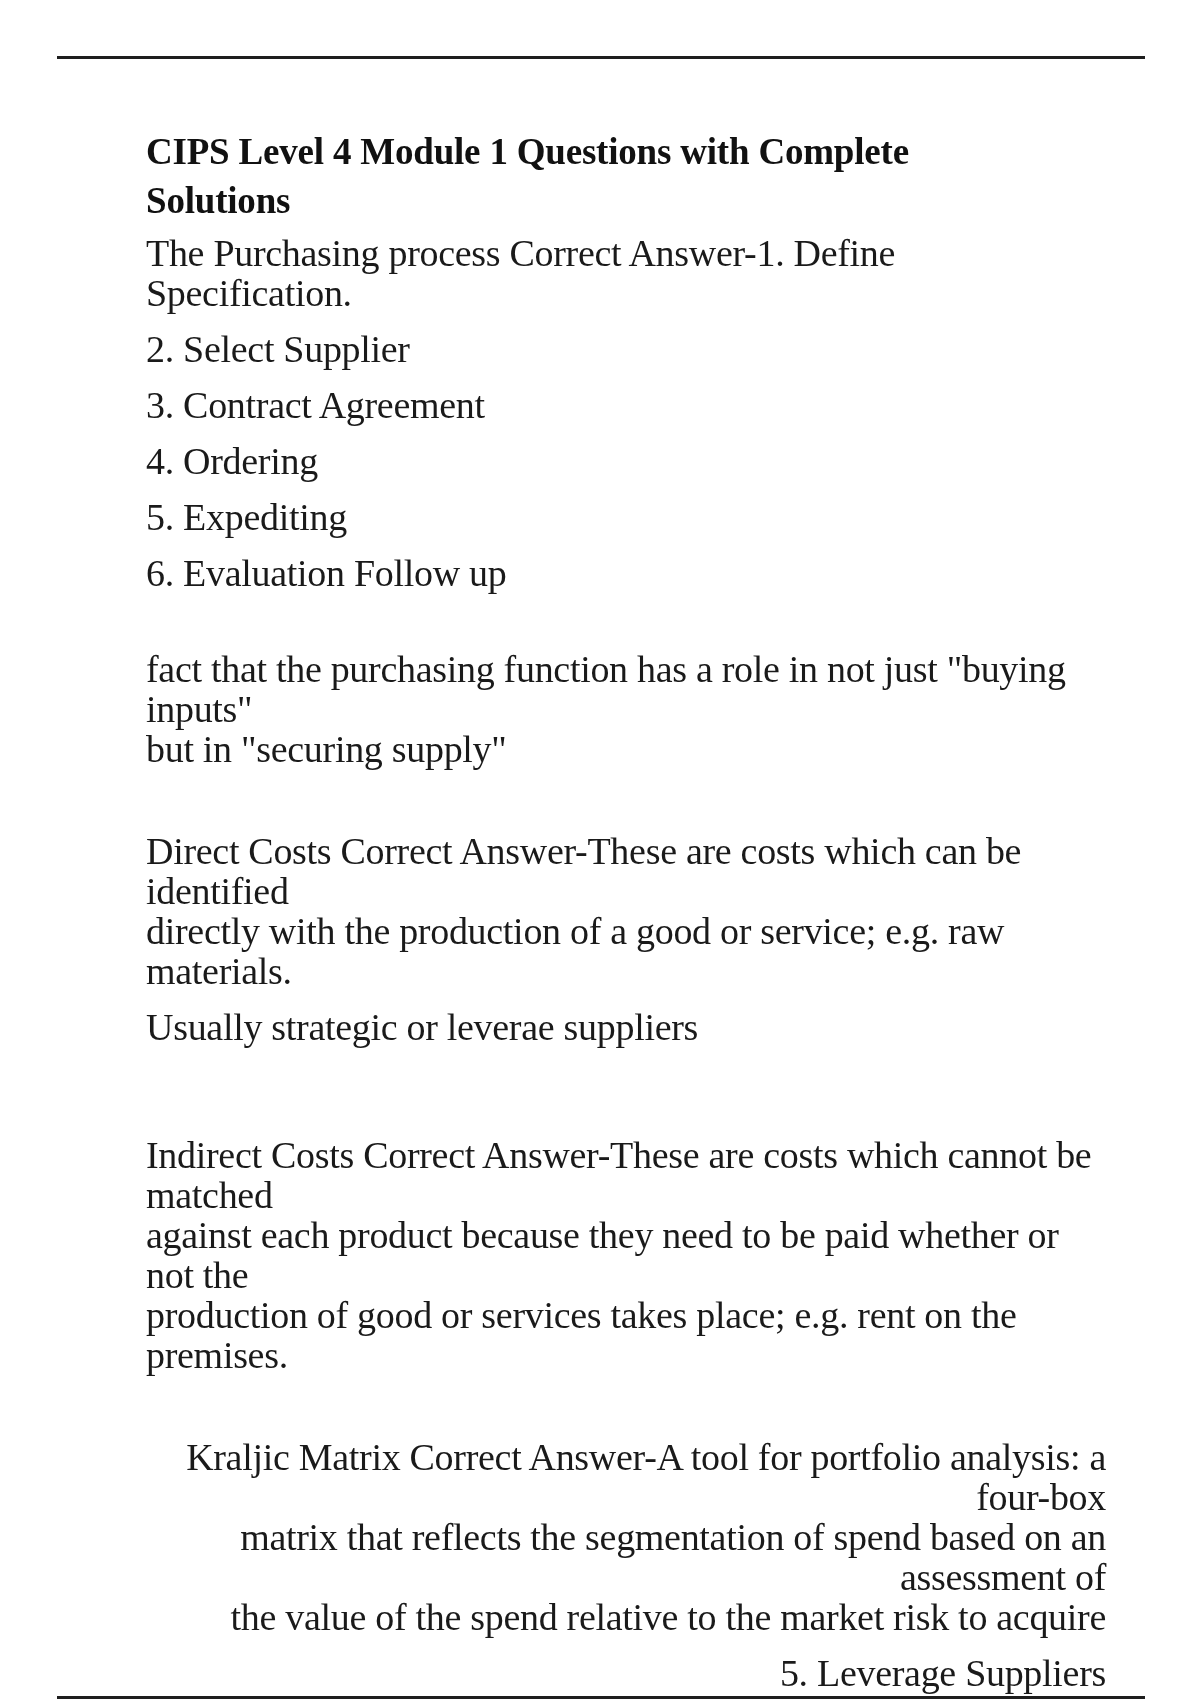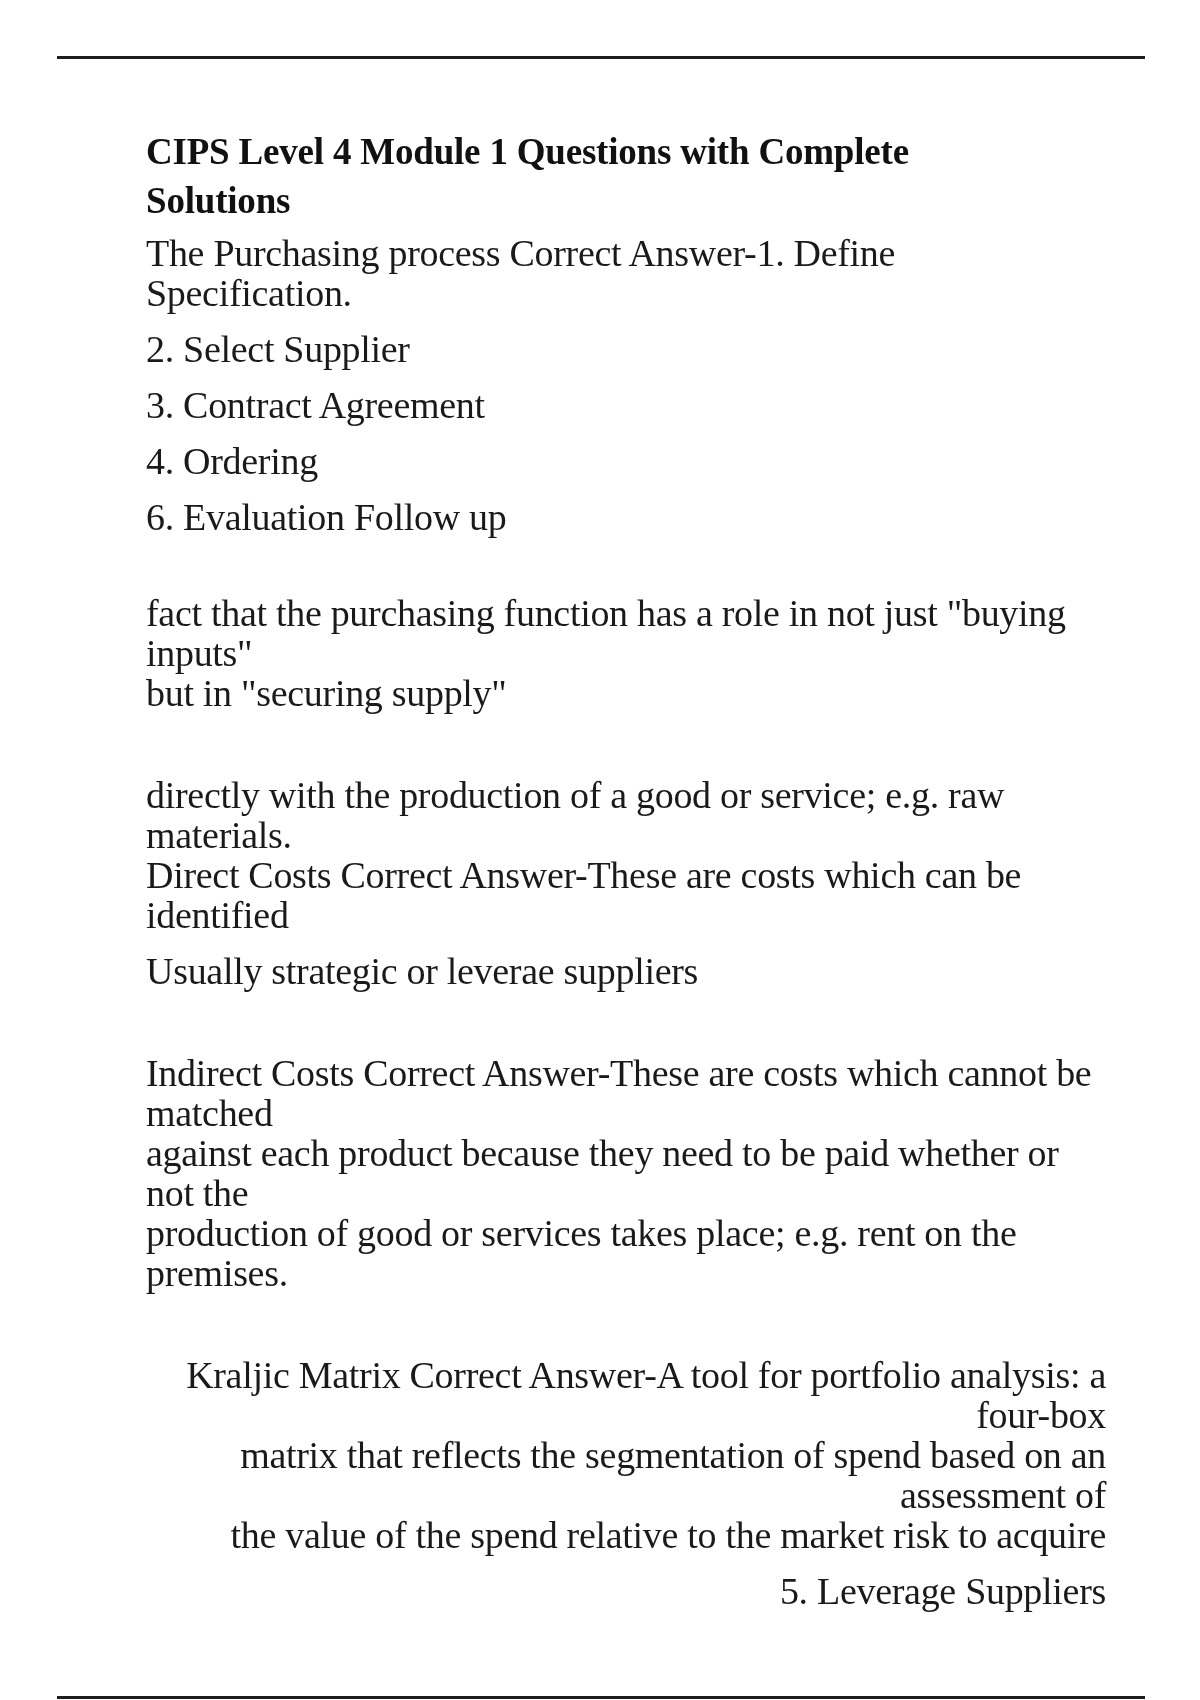--- a/index.html
+++ b/index.html
@@ -51,53 +51,54 @@
     .qa-block .para + .para { margin-top: 16px; }
     .line { display: block; }
 
     
     #block-purchasing { margin-top: 0px; }
     #block-purchasing .para { line-height: 40px; }
     #block-purchasing .para + .para { }
 
     #block-definition { margin-top: 56px; }
     #block-direct { margin-top: 62px; }
-    #block-indirect { margin-top: 62px; }
+    #block-indirect { margin-top: 88px; }
     #block-kraljic { margin-top: 62px; text-align: right; }
   </style>
 </head>
 <body>
 
 <div class="rule rule-top"></div>
 
 <main class="content">
   <h1 class="doc-title">
     <span class="line">CIPS Level 4 Module 1 Questions with Complete</span>
     <span class="line">Solutions</span>
   </h1>
 
   <section class="qa-block" id="block-purchasing">
     <p class="para">The Purchasing process Correct Answer-1. Define Specification.</p>
     <p class="para">2. Select Supplier</p>
     <p class="para">3. Contract Agreement</p>
     <p class="para">4. Ordering</p>
+    <p class="para">5. Expediting</p>
     <p class="para">6. Evaluation Follow up</p>
   </section>
 
   <section class="qa-block" id="block-definition">
     <p class="para">
       <span class="line">fact that the purchasing function has a role in not just "buying inputs"</span>
       <span class="line">but in "securing supply"</span>
     </p>
   </section>
 
   <section class="qa-block" id="block-direct">
     <p class="para">
+      <span class="line">Direct Costs Correct Answer-These are costs which can be identified</span>
       <span class="line">directly with the production of a good or service; e.g. raw materials.</span>
-      <span class="line">Direct Costs Correct Answer-These are costs which can be identified</span>
     </p>
     <p class="para">Usually strategic or leverae suppliers</p>
   </section>
 
   <section class="qa-block" id="block-indirect">
     <p class="para">
       <span class="line">Indirect Costs Correct Answer-These are costs which cannot be matched</span>
       <span class="line">against each product because they need to be paid whether or not the</span>
       <span class="line">production of good or services takes place; e.g. rent on the premises.</span>
     </p>

